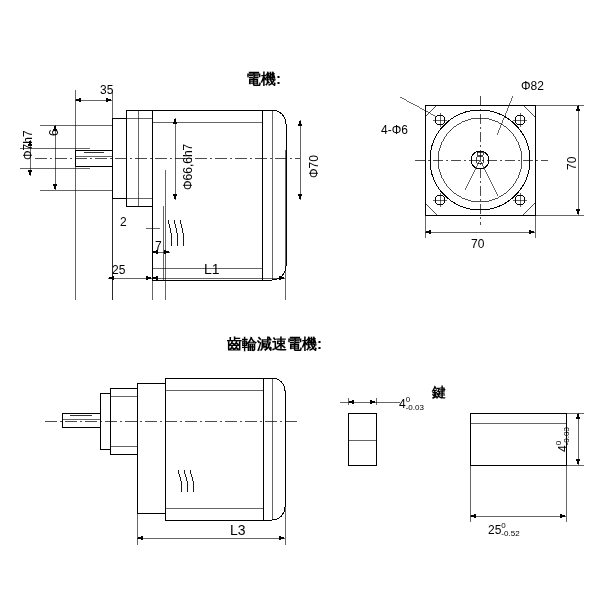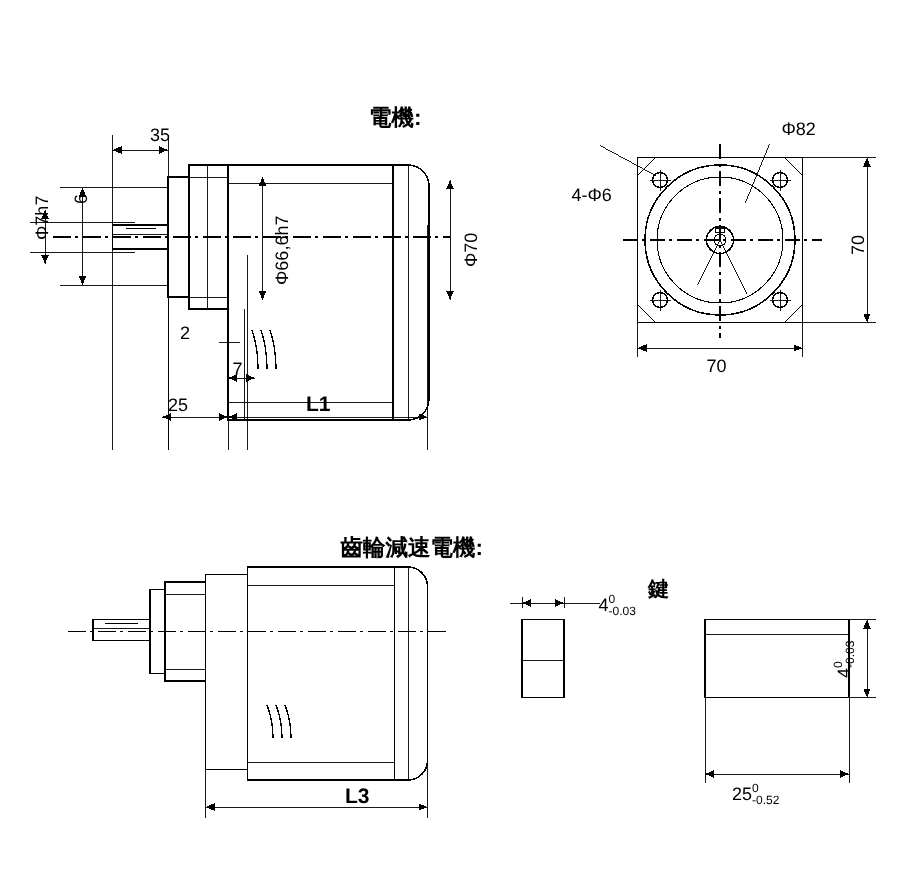--- a/index.html
+++ b/index.html
@@ -21,21 +21,21 @@
     color:#000;
     white-space:nowrap;
   }
   .lbl{
     position:absolute;
     font-size:12px;
     color:#000;
     white-space:nowrap;
     line-height:1;
   }
-  .lbl.big{font-size:14px;font-weight:bold;}
+  .lbl.big{font-size:14px;font-weight:normal;}
   .lbl.sec{font-size:15px;font-weight:bold;}
   .rot{transform-origin:0 0;}
   .frac{display:inline-block;vertical-align:middle;font-size:8px;line-height:1.05;text-align:left;}
 </style>
 </head>
 <body style="background: rgb(255, 255, 255);">
 
 <div id="stage">
 
   <svg viewBox="0 0 611 592">
@@ -246,21 +246,21 @@
         <polygon points="470,516 476,513.5 476,518.5"></polygon>
         <polygon points="566,516 560,513.5 560,518.5"></polygon>
         <polygon points="578,413 575.5,419 580.5,419"></polygon>
         <polygon points="578,465 575.5,459 580.5,459"></polygon>
       </g>
     </g>
   </svg>
 
 
   <div class="lbl sec" style="left:246px;top:71px;">電機:</div>
-  <div class="lbl sec" style="left:193px;top:358px;padding-left:34px;">齒輪減速電機:</div>
+  <div class="lbl sec" style="left:193px;top:336px;padding-left:34px;">齒輪減速電機:</div>
 
   <div class="lbl rot" style="left:22px;top:160px;transform:rotate(-90deg);">Φ7h7</div>
   <div class="lbl" style="left:100px;top:84px;">35</div>
   <div class="lbl rot" style="left:48px;top:136px;transform:rotate(-90deg);">6</div>
   <div class="lbl rot" style="left:182px;top:190px;transform:rotate(-90deg);">Φ66,6h7</div>
   <div class="lbl rot" style="left:308px;top:178px;transform:rotate(-90deg);">Φ70</div>
   <div class="lbl" style="left:120px;top:216px;">2</div>
   <div class="lbl" style="left:155px;top:240px;">7</div>
   <div class="lbl" style="left:112px;top:264px;">25</div>
   <div class="lbl big" style="left:204px;top:262px;">L1</div>

